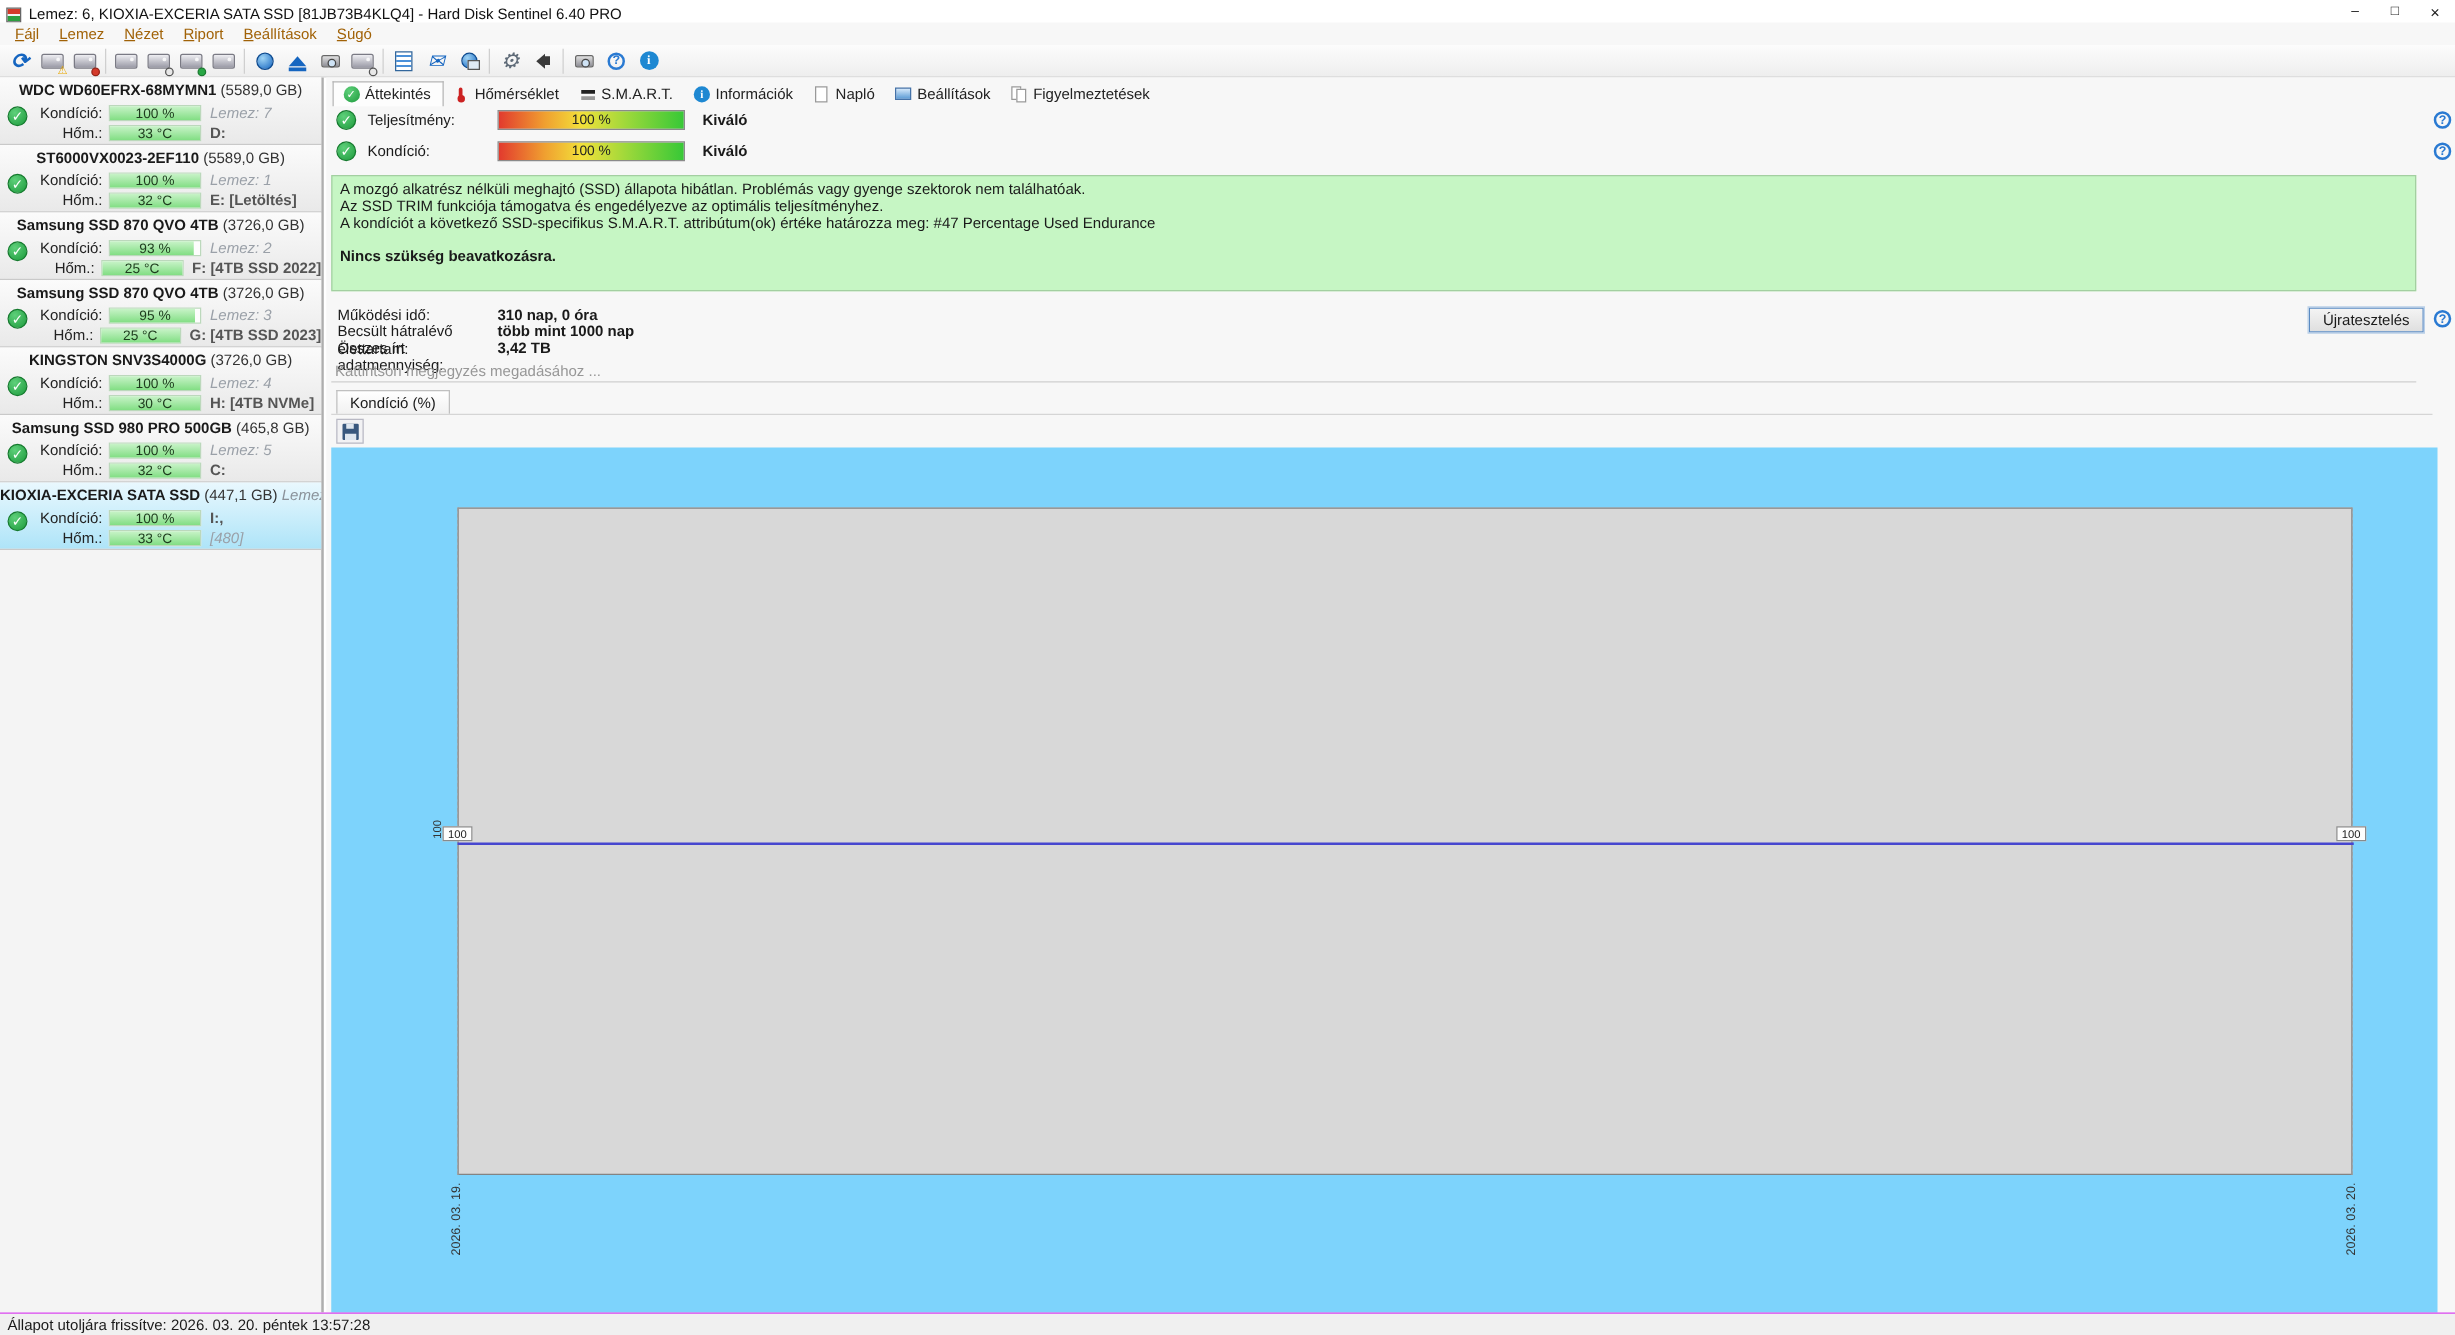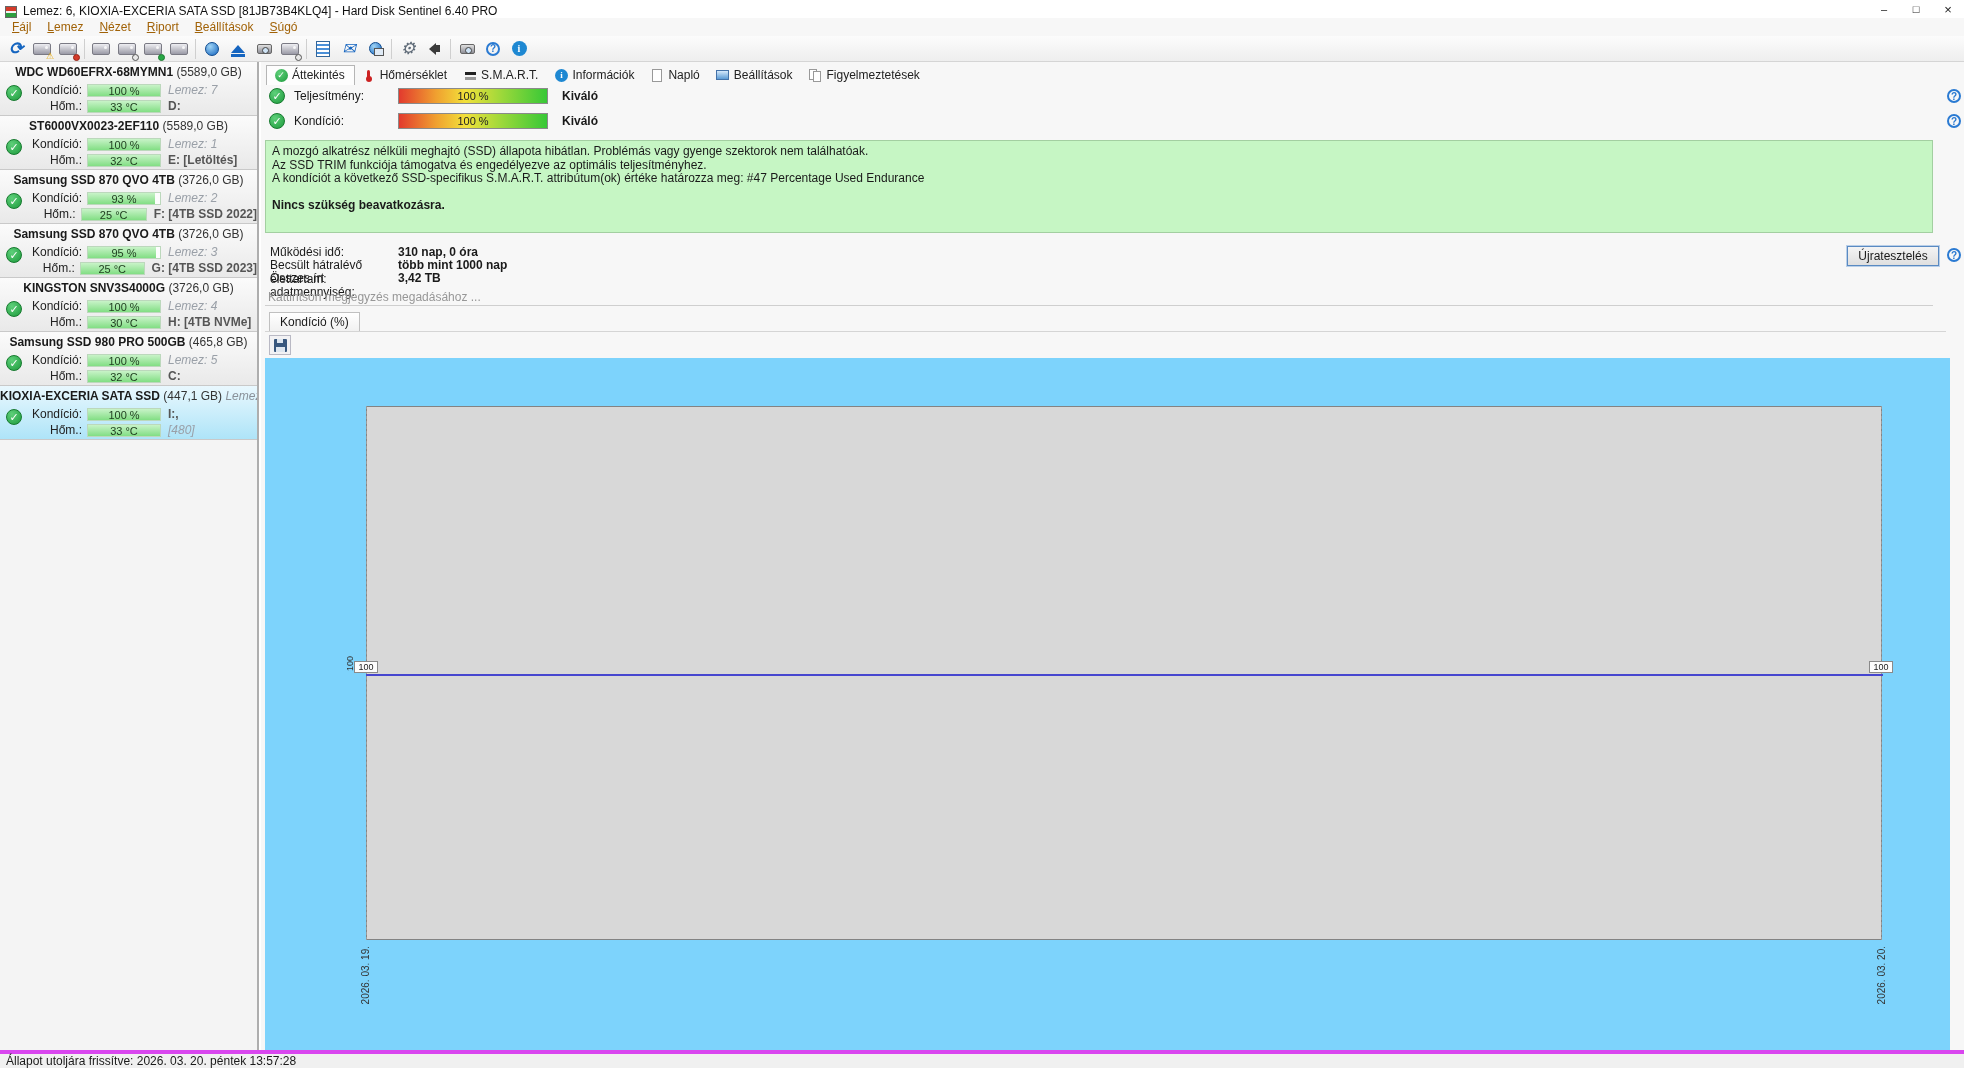--- a/index.html
+++ b/index.html
@@ -136,21 +136,21 @@
   #plot { position:absolute; left:101px; top:48px; width:1516px; height:534px; background:#d8d8d8; border:1px solid #838383; }
   .vgrid { position:absolute; top:48px; height:534px; width:0; border-left:1px dashed #9a9a9a; }
   #blueline { position:absolute; left:101px; top:316px; width:1517px; height:2px; background:#4646cf; }
   .ptlabel { position:absolute; top:303px; width:24px; height:12px; background:#fdfdfd; border:1px solid #8a8a8a;
     font-size:9px; line-height:10px; text-align:center; color:#222; }
   .vtext { position:absolute; writing-mode:vertical-rl; transform:rotate(180deg); font-size:10px; color:#333; white-space:nowrap; }
   #ylab { left:80px; top:298px; font-size:9px; }
 
   
   #statusbar { position:absolute; left:0; top:1050px; width:100%; height:18px; background:#f0f0f0;
-    border-top:4px solid #d946ef; display:flex; align-items:center; padding-left:6px; }
+    border-top:1px solid #d946ef; display:flex; align-items:center; padding-left:6px; }
 </style>
 </head>
 <body>
 
 <div id="win">
 
   <div id="titlebar">
     <div id="appicon"></div>
     <div id="title-text">Lemez: 6, KIOXIA-EXCERIA SATA SSD [81JB73B4KLQ4]  -  Hard Disk Sentinel 6.40 PRO</div>
     <div id="wincontrols">

